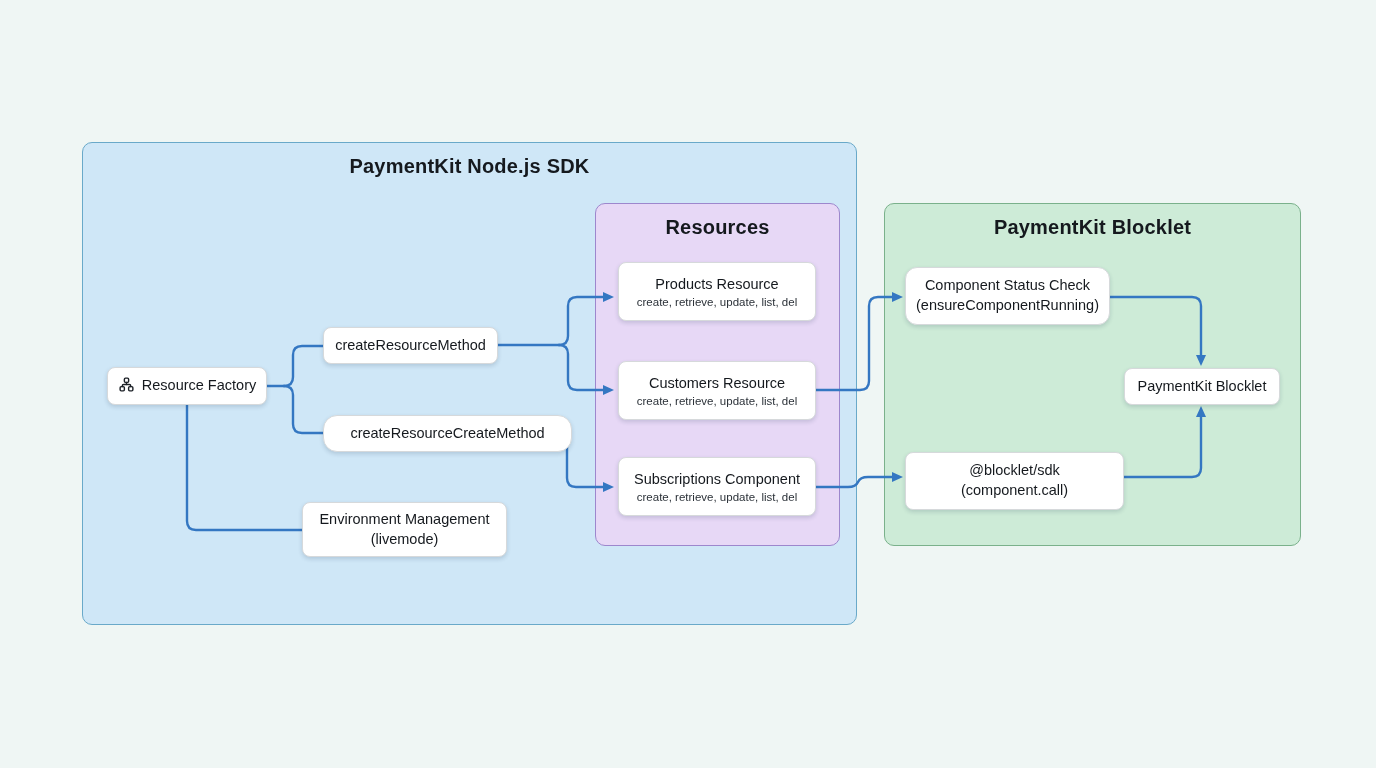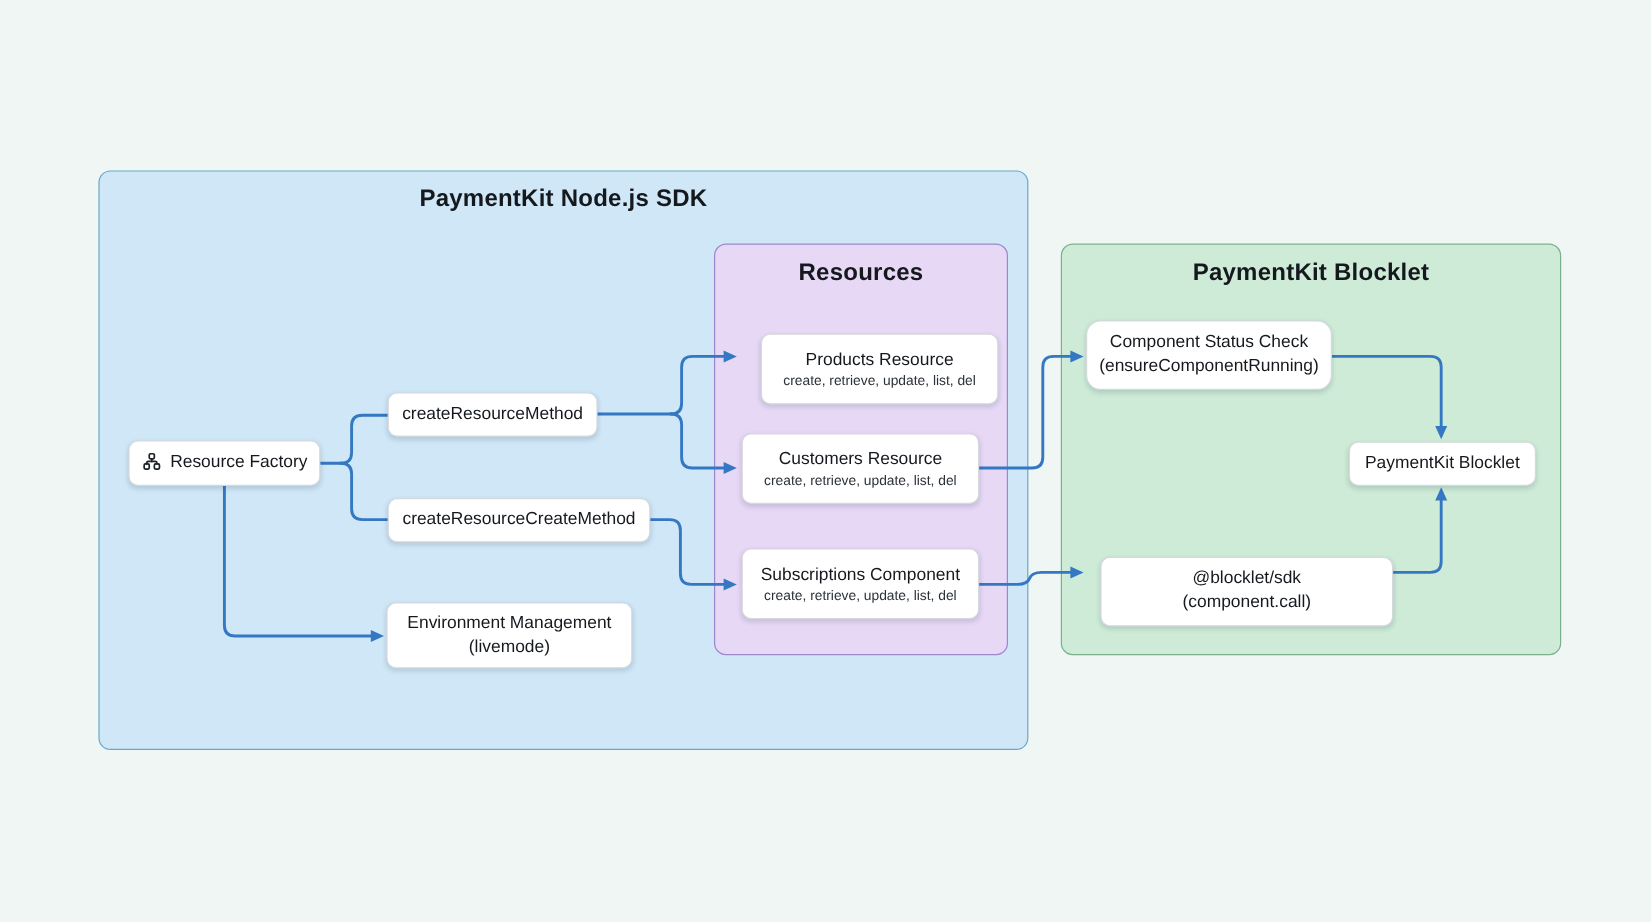--- a/index.html
+++ b/index.html
@@ -69,50 +69,50 @@
         <path d="M12 9v3"></path>
       </svg>
       <span class="node-label">Resource Factory</span>
     </div>
   </div>
 
   <div class="node" style="left:323px;top:327px;width:175px;height:37px;">
     <span class="node-label">createResourceMethod</span>
   </div>
 
-  <div class="node" style="left:323px;top:415px;width:219px;height:37px;">
+  <div class="node" style="left:323px;top:415px;width:249px;height:37px;border-radius:14px;">
     <span class="node-label">createResourceCreateMethod</span>
   </div>
 
-  <div class="node" style="left:322px;top:502px;width:205px;height:55px;">
+  <div class="node" style="left:302px;top:502px;width:205px;height:55px;">
     <span class="node-label">Environment Management</span>
     <span class="node-label">(livemode)</span>
   </div>
 
-  <div class="node" style="left:618px;top:278px;width:198px;height:59px;margin-left:16px;">
+  <div class="node" style="left:618px;top:262px;width:198px;height:59px;">
     <span class="node-label">Products Resource</span>
     <span class="node-sub">create, retrieve, update, list, del</span>
   </div>
 
   <div class="node" style="left:618px;top:361px;width:198px;height:59px;">
     <span class="node-label">Customers Resource</span>
     <span class="node-sub">create, retrieve, update, list, del</span>
   </div>
 
   <div class="node" style="left:618px;top:457px;width:198px;height:59px;">
     <span class="node-label">Subscriptions Component</span>
     <span class="node-sub">create, retrieve, update, list, del</span>
   </div>
 
   <div class="node" style="left:905px;top:267px;width:205px;height:58px;border-radius:12px;">
     <span class="node-label">Component Status Check</span>
     <span class="node-label">(ensureComponentRunning)</span>
   </div>
 
-  <div class="node" style="left:905px;top:464px;width:244px;height:58px;margin-left:12px;">
+  <div class="node" style="left:905px;top:452px;width:219px;height:58px;">
     <span class="node-label">@blocklet/sdk</span>
     <span class="node-label">(component.call)</span>
   </div>
 
   <div class="node" style="left:1124px;top:368px;width:156px;height:37px;">
     <span class="node-label">PaymentKit Blocklet</span>
   </div>
 
 </div>
 

